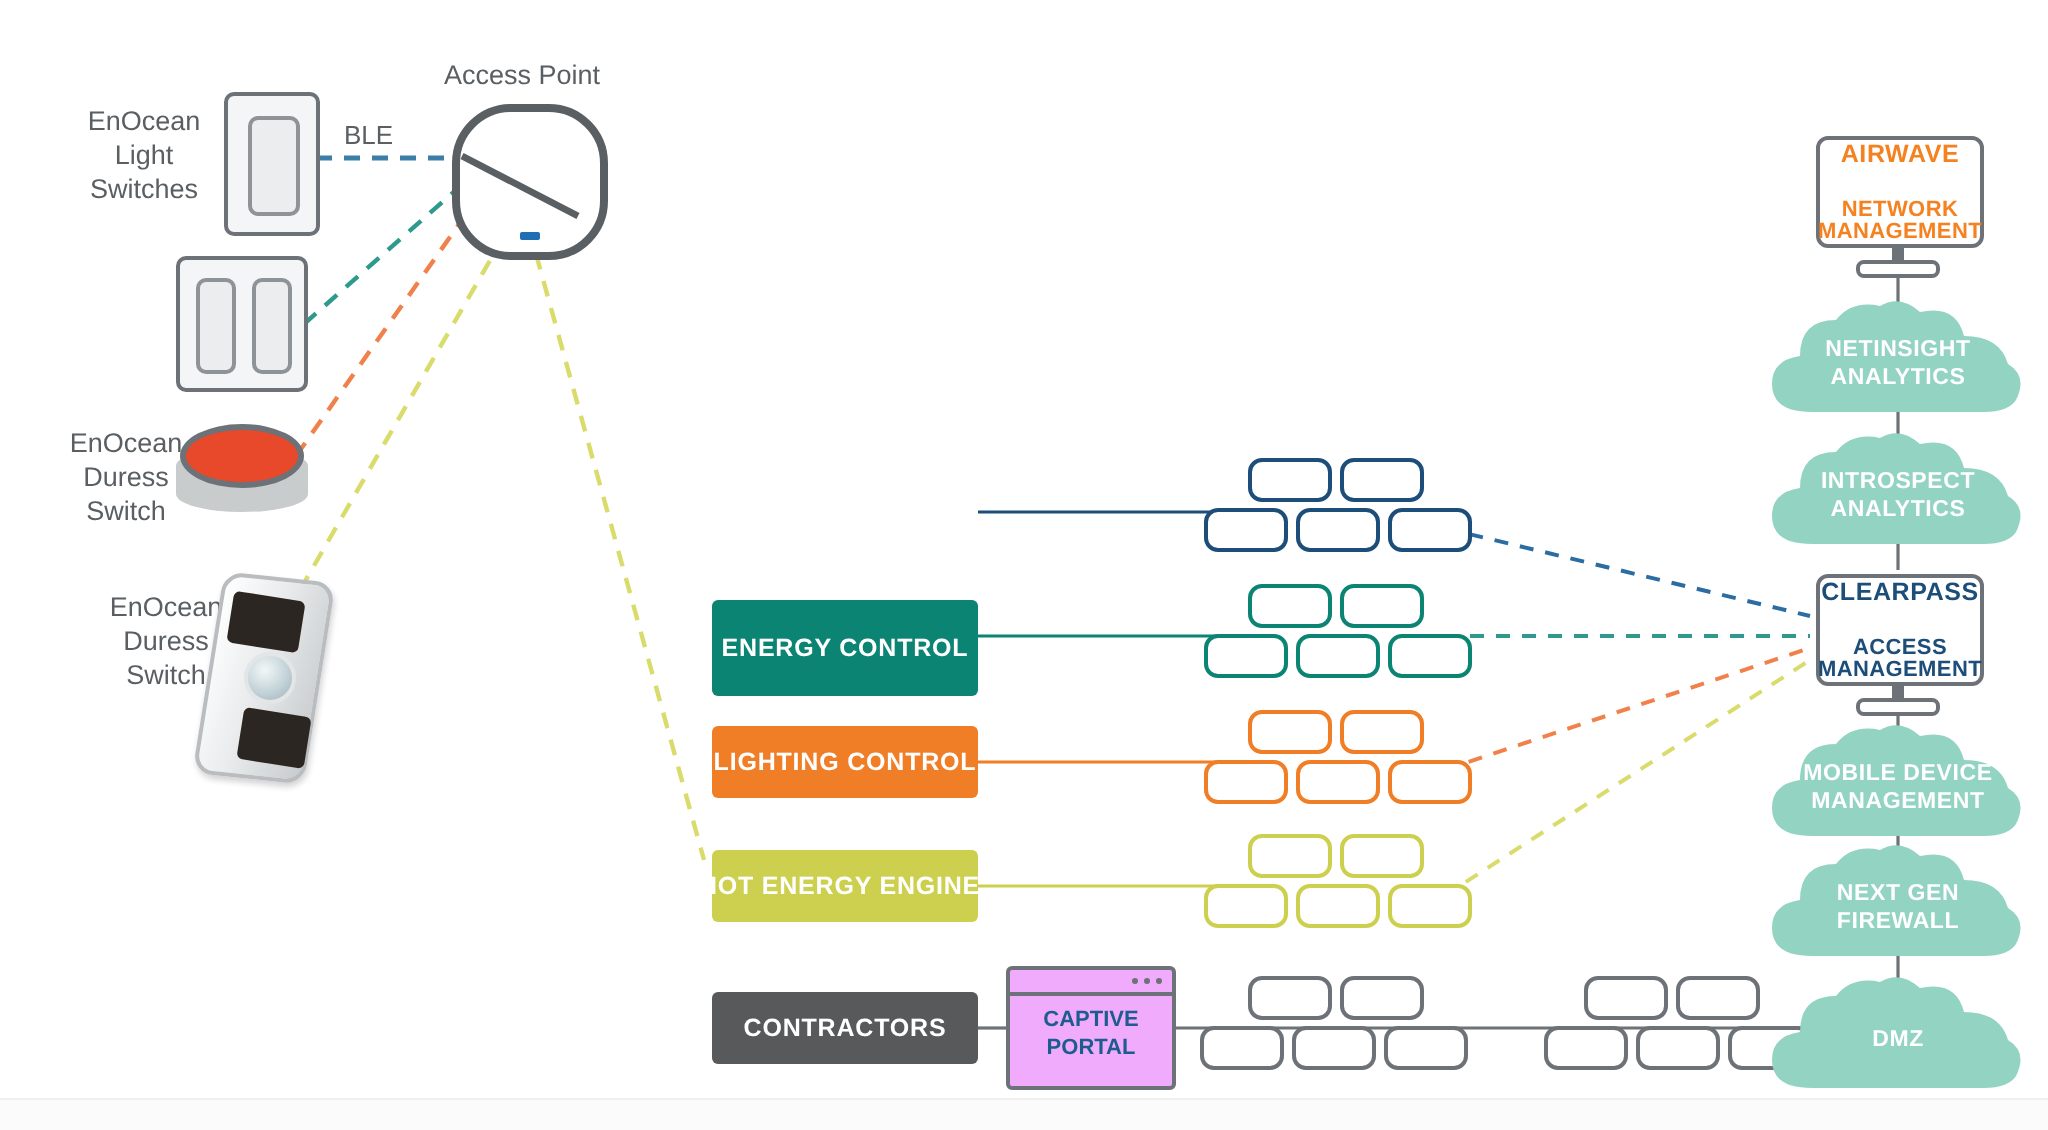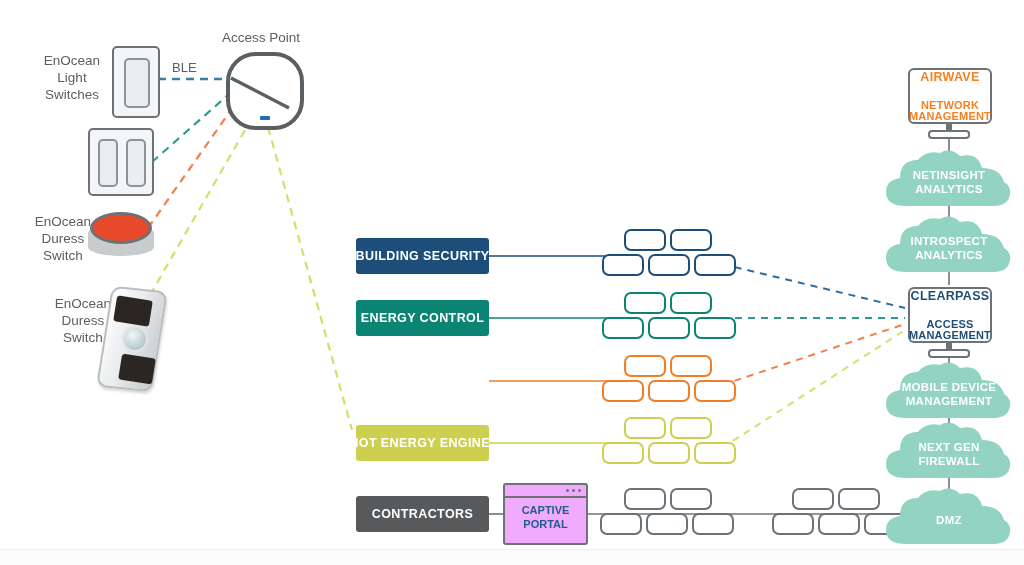--- a/index.html
+++ b/index.html
@@ -260,25 +260,25 @@
   <div class="ble-label" style="left:172px; top:60px;">BLE</div>
 
   <div class="node" style="left:226px; top:52px; width:78px; height:78px;">
     <div class="ap-body" style="left:0; top:0; width:78px; height:78px;"></div>
     <svg style="position:absolute; left:0; top:0; width:78px; height:78px;">
       <line x1="5" y1="26" x2="63" y2="56" stroke="#5a5f63" stroke-width="3.4"></line>
     </svg>
     <div class="ap-led" style="left:34px; top:64px;"></div>
   </div>
 
-  <div class="cat" style="left:356px; top:238px; width:133px; height:36px; background:#1c4e79;">
-    <span>BUILDING SECURITY</span>
-  </div>
-  <div class="cat" style="left:356px; top:300px; width:133px; height:36px; background:#0b8474;">
+  <div class="cat" style="left:356px; top:300px; width:133px; height:48px; background:#0b8474;">
     <span>ENERGY CONTROL</span>
+  </div>
+  <div class="cat" style="left:356px; top:363px; width:133px; height:36px; background:#f07e26;">
+    <span>LIGHTING CONTROL</span>
   </div>
   <div class="cat" style="left:356px; top:425px; width:133px; height:36px; background:#cdd04e;">
     <span>IOT ENERGY ENGINE</span>
   </div>
   <div class="cat" style="left:356px; top:496px; width:133px; height:36px; background:#58595b;align-items:center;">
     <span>CONTRACTORS</span>
   </div>
 
   <div class="brick" style="left:624px; top:229px; width:42px; height:22px; border-color:#1c4e79;"></div>
   <div class="brick" style="left:670px; top:229px; width:42px; height:22px; border-color:#1c4e79;"></div>

